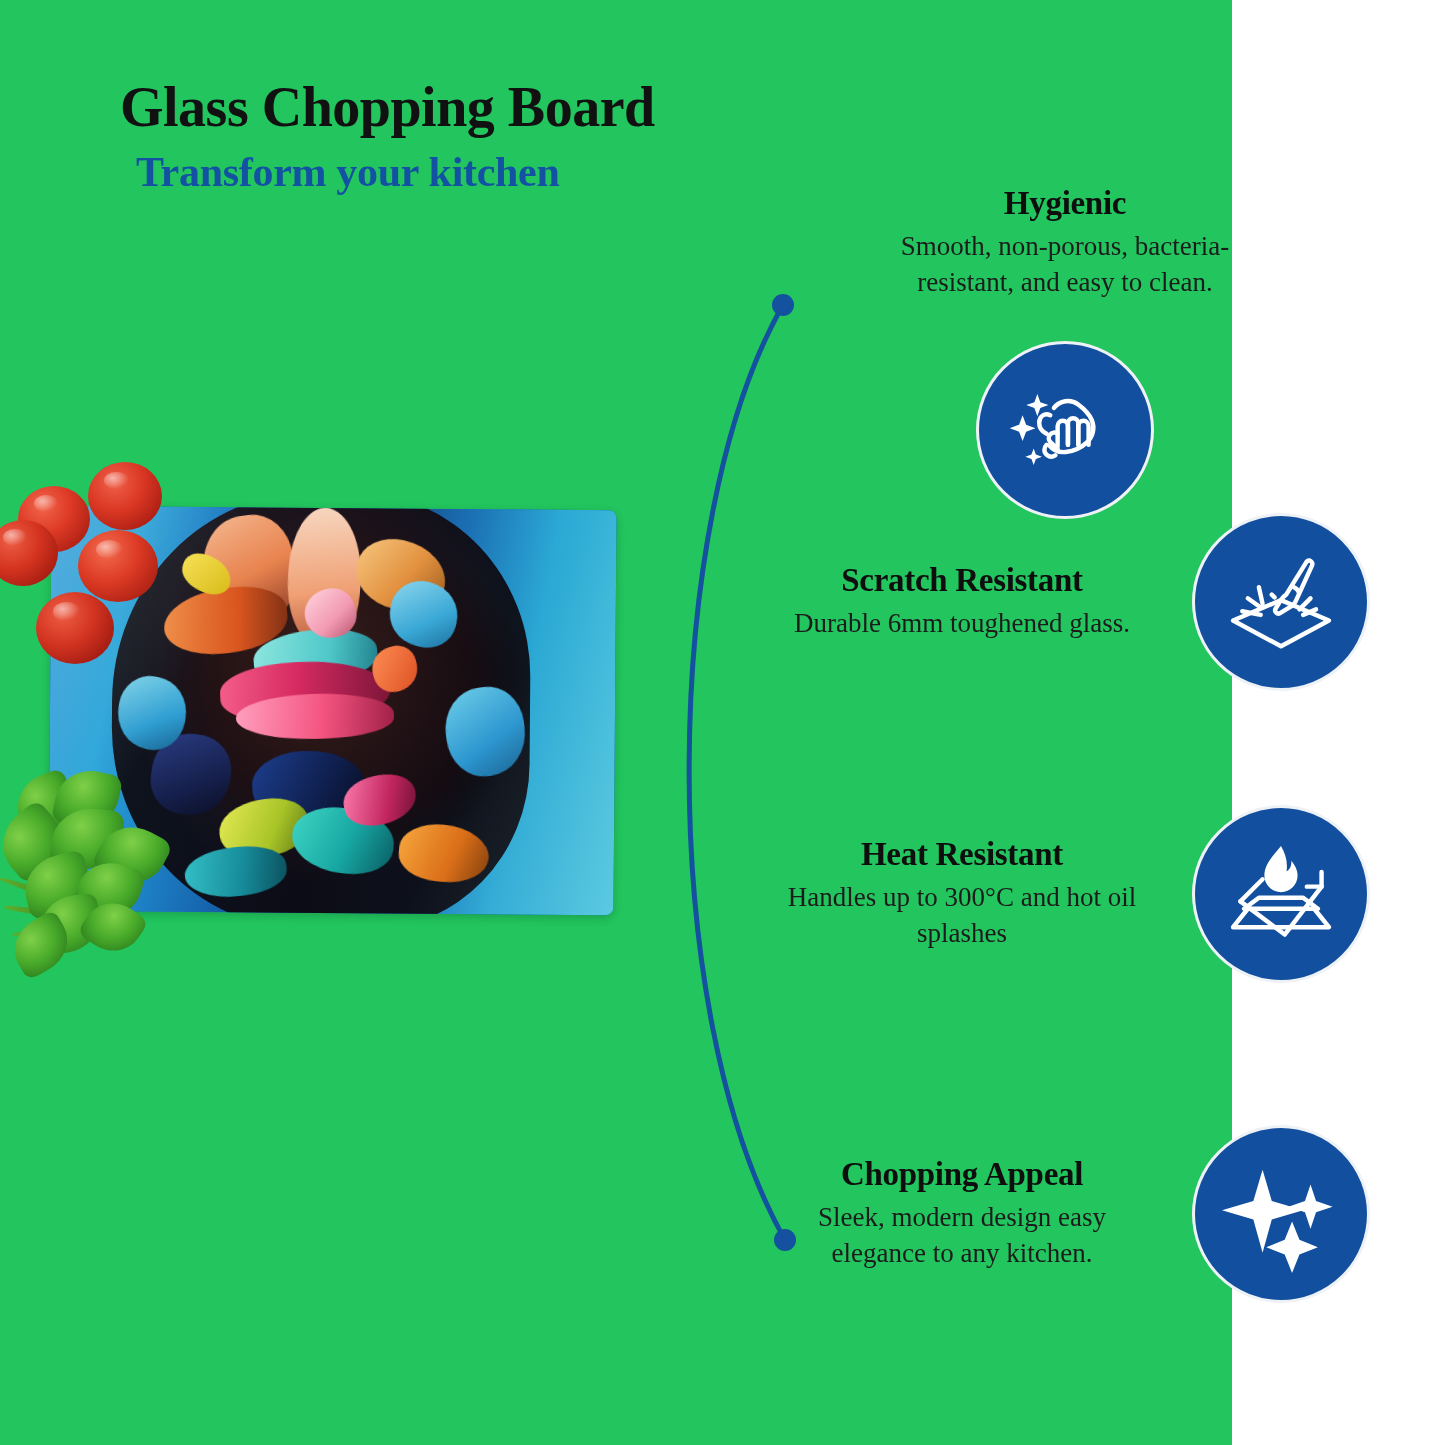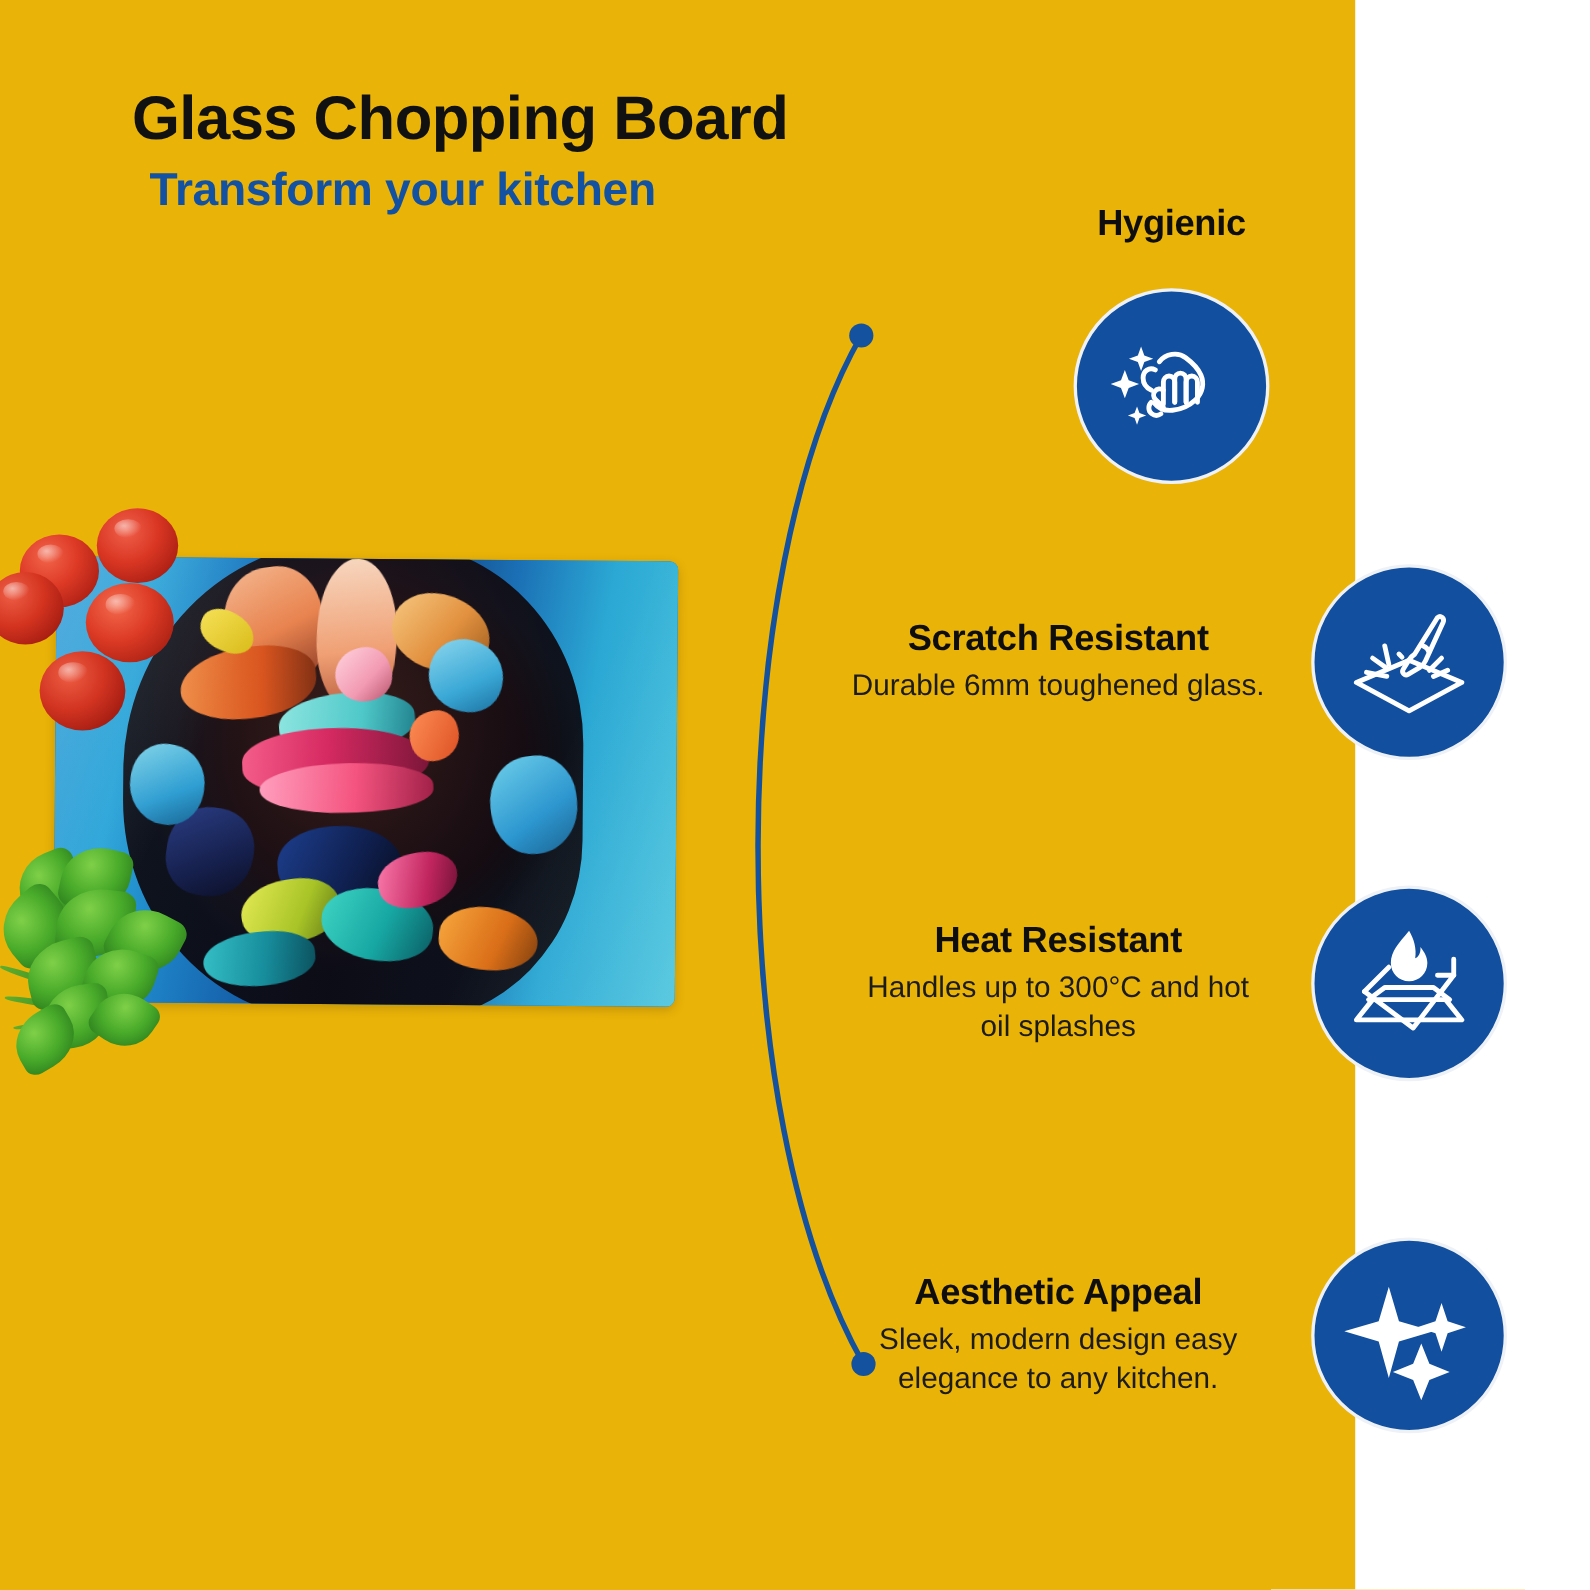--- a/index.html
+++ b/index.html
@@ -9,21 +9,22 @@
     height: 1445px;
     background: #ffffff;
     font-family: "Liberation Sans", sans-serif;
     overflow: hidden;
   }
 
   #infographic {
     position: relative;
     width: 1232px;
     height: 1445px;
-    background: #eab308;
+    background: #22c55e;
+    font-family: Liberation Serif, serif;
   }
 
   
   .heading-block { position: absolute; left: 120px; top: 78px; }
 
   .main-title {
     font-size: 56px;
     font-weight: 700;
     color: #111111;
     letter-spacing: -0.5px;
@@ -235,20 +236,21 @@
 
   <svg class="connector" viewBox="0 0 1445 1445">
     <path d="M 783 305 C 660 520, 655 1010, 785 1240" fill="none" stroke="#14519E" stroke-width="5" stroke-linecap="round"></path>
     <circle cx="783" cy="305" r="11" fill="#14519E"></circle>
     <circle cx="785" cy="1240" r="11" fill="#14519E"></circle>
   </svg>
 
   <div class="feature" id="feature-0">
     <div class="feature-text">
       <div class="feature-title">Hygienic</div>
+      <div class="feature-desc">Smooth, non-porous, bacteria-resistant, and easy to clean.</div>
     </div>
     <div class="icon-circle">
       <svg viewBox="0 0 64 64" fill="none" stroke="#ffffff" stroke-width="2.4" stroke-linecap="round" stroke-linejoin="round">
         <path d="M24 24c-3-1.5-6 .5-6 4 0 3 2 5 4 6"></path>
         <path d="M26 20c3-4 9-5 13-2 3.5 2.6 6 5 7.5 8.5 1.8 4.2.8 9-2.6 12.2-3.2 3-7.4 4.8-11.4 5.2-3.6.4-7-1-9-3.6"></path>
         <path d="M22 40c-1.6 1.6-1.6 4.2.2 5.6 1.4 1.1 3.2 1.1 4.6.1"></path>
         <path d="M28 41V30c0-1.6 1.2-3 2.8-3s2.8 1.4 2.8 3v10"></path>
         <path d="M33.6 40V28.6c0-1.6 1.2-3 2.8-3s2.8 1.4 2.8 3V40"></path>
         <path d="M39.2 40V30c0-1.6 1.2-3 2.8-3s2.8 1.4 2.8 3v10"></path>
         <path d="M28 34c-1.3-1-3.2-.8-4.2.6-.9 1.2-.8 2.9.3 4l3.9 3.8"></path>
@@ -291,21 +293,21 @@
         <path d="M10 36 L34 54 L54 28"></path>
         <path d="M46 28h8v-8"></path>
         <path d="M12 40 L20 34 L44 34 L52 40"></path>
         <path d="M6 50 L14 40 L50 40 L58 50 Z"></path>
       </svg>
     </div>
   </div>
 
   <div class="feature" id="feature-3">
     <div class="feature-text">
-      <div class="feature-title">Aesthetic Appeal</div>
+      <div class="feature-title">Chopping Appeal</div>
       <div class="feature-desc">Sleek, modern design easy elegance to any kitchen.</div>
     </div>
     <div class="icon-circle">
       <svg viewBox="0 0 64 64">
         <path d="M22 8 L27 25 L44 30 L27 35 L22 53 L17 35 L0 30 L17 25 Z" fill="#ffffff"></path>
         <path d="M48 16 L51 25 L60 28 L51 31 L48 40 L45 31 L36 28 L45 25 Z" fill="#ffffff"></path>
         <path d="M38 36 L42 46 L52 50 L42 54 L38 64 L34 54 L24 50 L34 46 Z" fill="#ffffff"></path>
       </svg>
     </div>
   </div>

